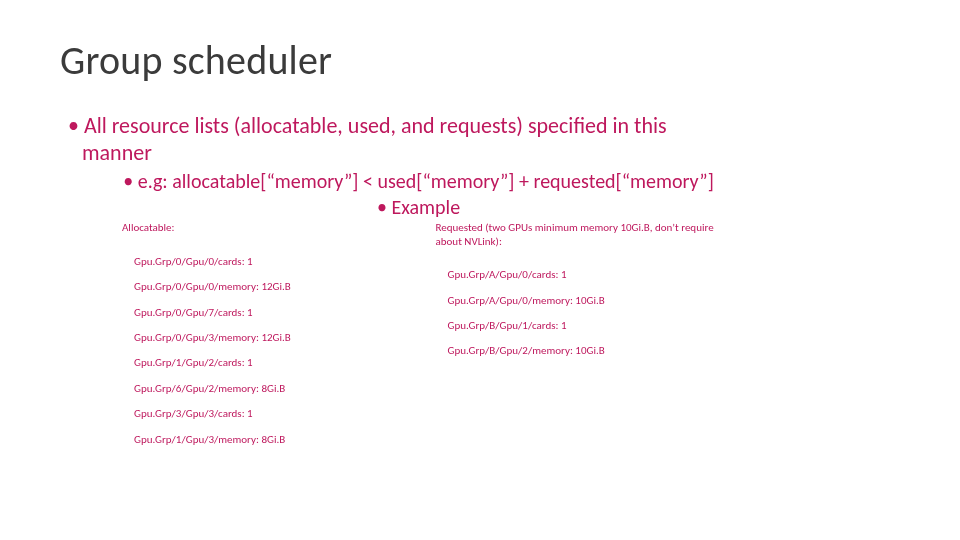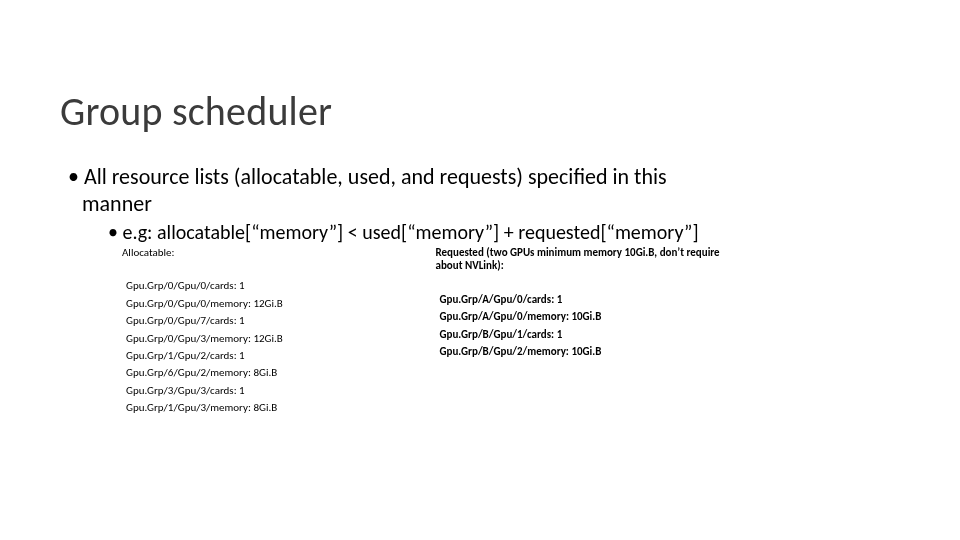--- a/index.html
+++ b/index.html
@@ -9,84 +9,85 @@
     height: 540px;
     background: #ffffff;
     font-family: Calibri, "Segoe UI", Arial, sans-serif;
     color: #000;
   }
   .slide {
     position: relative;
     width: 789px;
     height: 540px;
     box-sizing: border-box;
-    padding: 87px 60px 0 60px;
+    padding: 36px 60px 0 60px;
     border-radius: 13px;
   }
   .title {
     font-size: 40px;
     font-weight: 400;
     color: #3b3b3b;
     margin: 0 0 28px 0;
     letter-spacing: 0.2px;
   }
   .body {
     font-size: 22px;
     line-height: 1.22;
-    color: #000000;
+    color: #be185d;
   }
   .lvl1 {
     margin: 0 0 2px 0;
     padding-left: 22px;
     text-indent: -14px;
   }
   .lvl1::before {
     content: "• ";
   }
   .lvl2 {
     margin: 0 0 2px 40px;
     padding-left: 22px;
     text-indent: -14px;
     font-size: 20px;
+    text-align: center;
   }
   .lvl2::before {
     content: "• ";
   }
   .cols {
     display: flex;
     margin-left: 62px;
     margin-top: 0px;
     font-size: 11px;
     line-height: 1.22;
   }
   .col-left {
     width: 370px;
   }
   .col-right {
     width: 370px;
     margin-left: 20px;
-    font-weight: bold;
   }
   .col-head {
     margin: 0 0 20px 0;
   }
   .col-list p {
-    margin: 4px;
+    margin: 12px;
   }
 </style>
 </head>
 <body>
 
 <div class="slide">
 
   <h1 class="title">Group scheduler</h1>
 
   <div class="body">
     <p class="lvl1">All resource lists (allocatable, used, and requests) specified in this manner</p>
     <p class="lvl2">e.g: allocatable[“memory”] &lt; used[“memory”] + requested[“memory”]</p>
+    <p class="lvl2">Example</p>
 
     <div class="cols">
       <div class="col-left">
         <p class="col-head">Allocatable:</p>
         <div class="col-list">
           <p>Gpu.Grp/0/Gpu/0/cards: 1</p>
           <p>Gpu.Grp/0/Gpu/0/memory: 12Gi.B</p>
           <p>Gpu.Grp/0/Gpu/7/cards: 1</p>
           <p>Gpu.Grp/0/Gpu/3/memory: 12Gi.B</p>
           <p>Gpu.Grp/1/Gpu/2/cards: 1</p>

